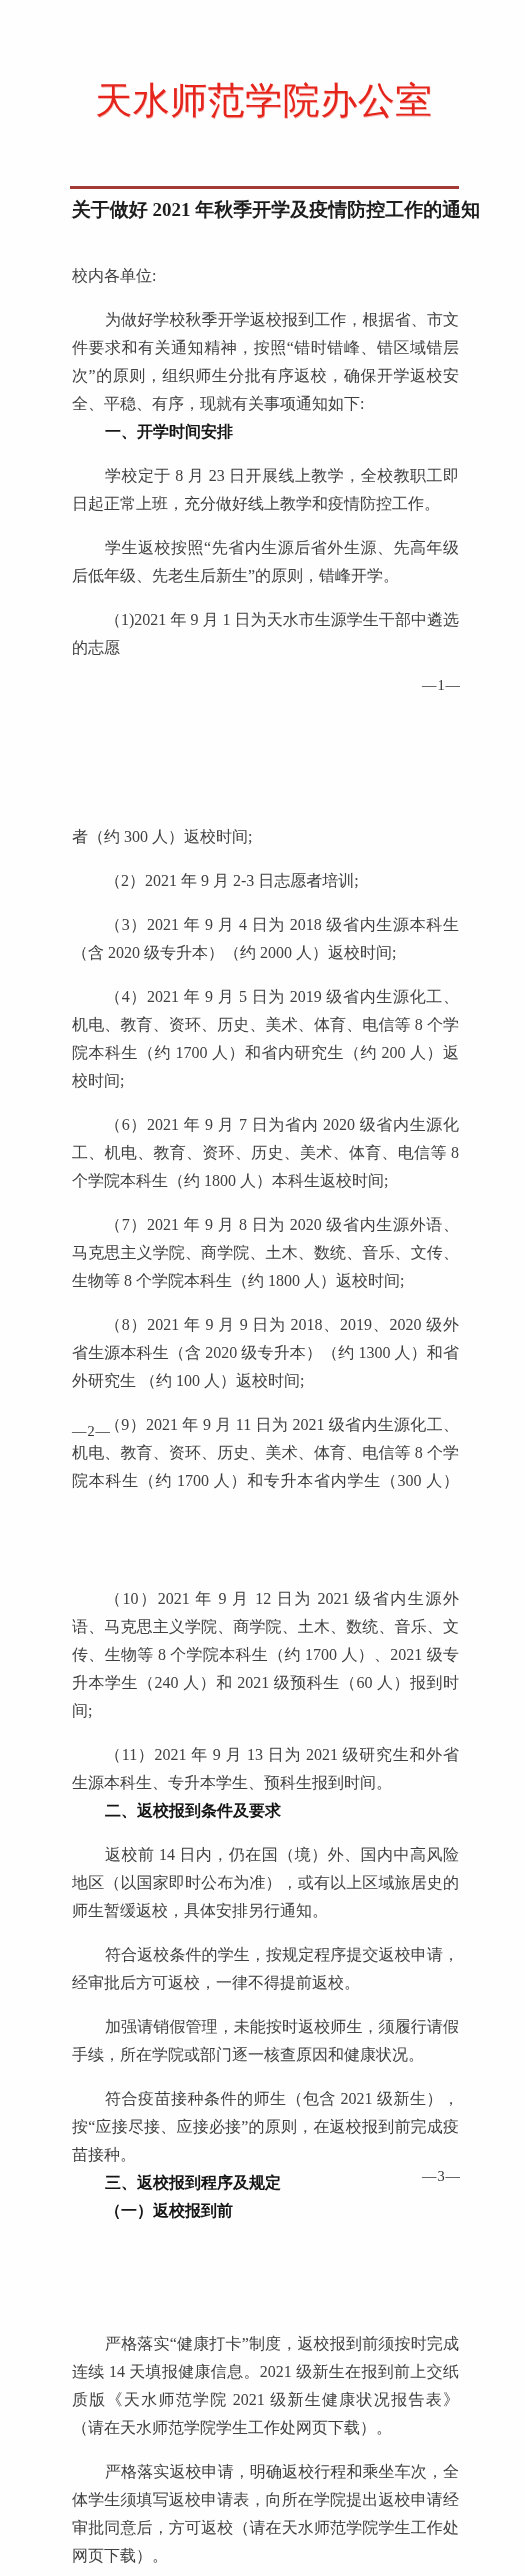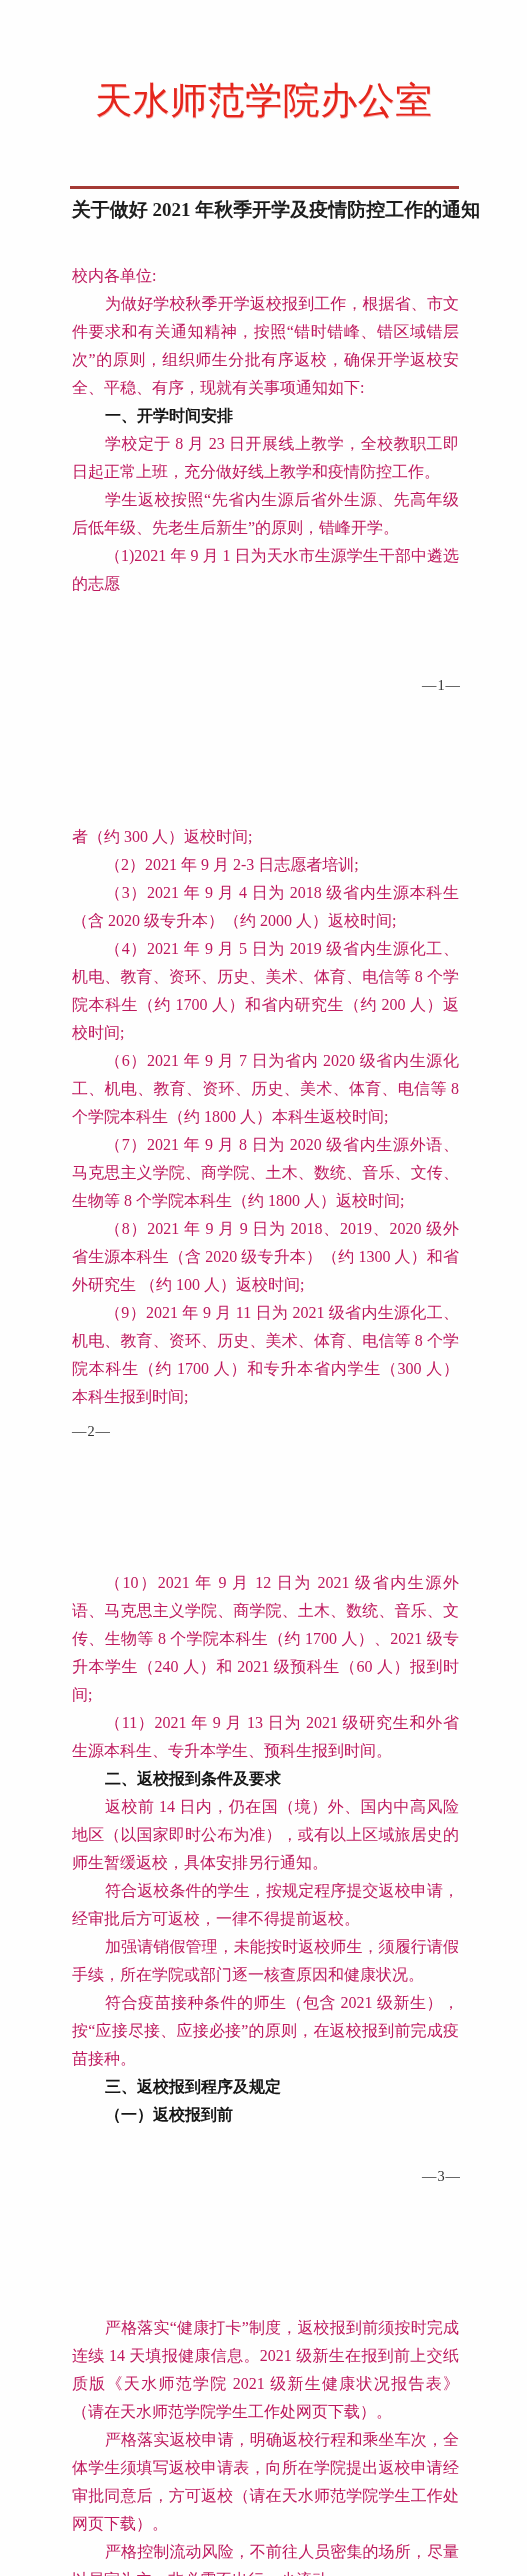--- a/index.html
+++ b/index.html
@@ -22,22 +22,22 @@
   }
   .redline { position:absolute; top:186px; left:70px; width:389px; height:2.6px; background:#a43a35; }
 
   .doc-title {
     margin-top:75px; text-align:center;
     font-size:19px; font-weight:bold; color:#1d1d1d; line-height:25px;margin-left:24px;
   }
 
   
   .content { padding-left:72px; padding-right:69px; }
-  .body-text p { font-size:16px; line-height:28px; text-align:justify; color:#be185d; }
-  p.para { text-indent:33px; }
+  .body-text p { font-size:16px; line-height:28px; text-align:justify; color:#404040; }
+  p.para { text-indent:33px;margin-top:16px; }
   p.cont, p.salutation { text-indent:0; }
   p.heading {
     font-family:"Liberation Sans","DejaVu Sans",sans-serif;
     font-weight:bold; color:#151515; text-indent:33px;
   }
   #page1 .body-text { margin-top:40px; }
   #page2 .content, #page3 .content, #page4 .content { padding-top:77px; }
 
   
   .folio { position:absolute; bottom:52px; font-size:14.4px; color:#303030; letter-spacing:1px; }

